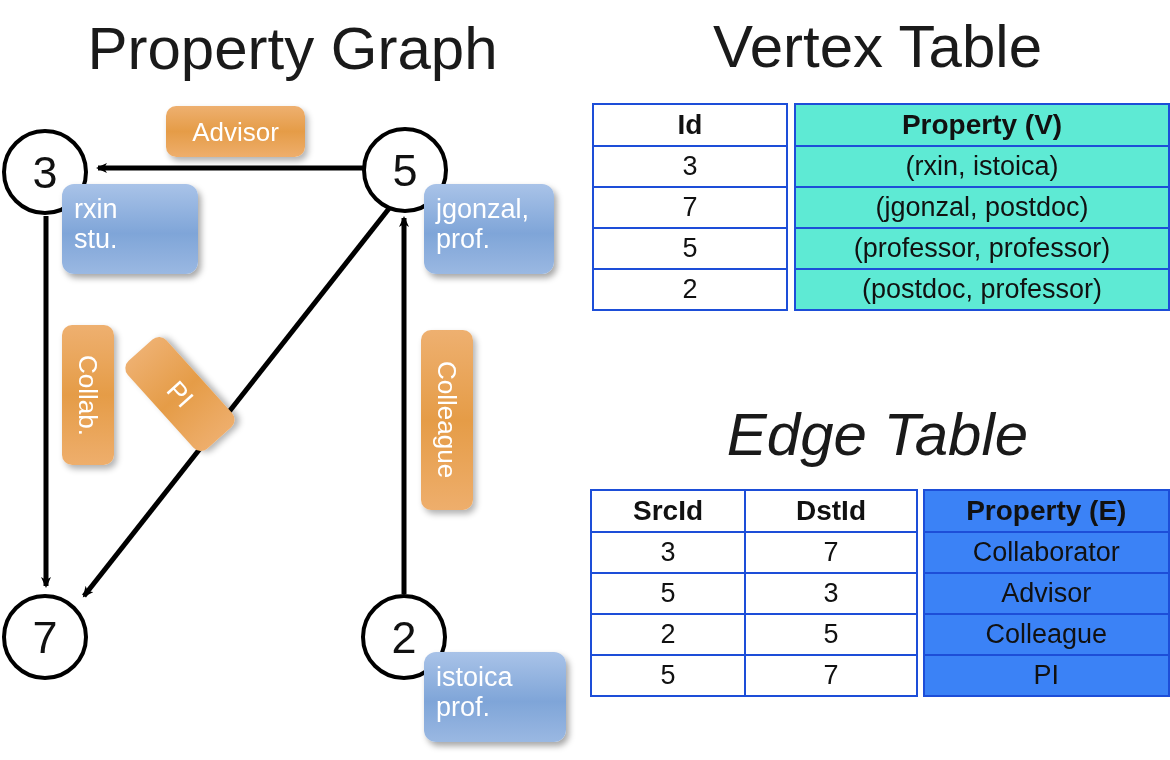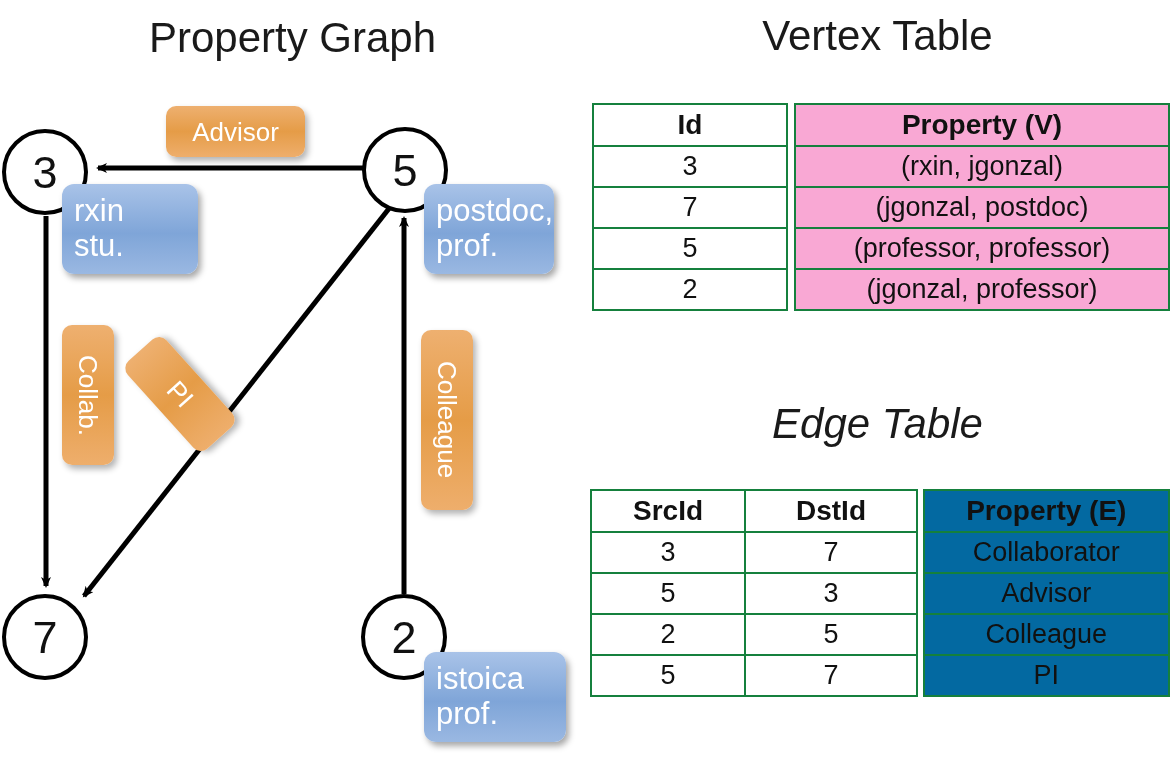--- a/index.html
+++ b/index.html
@@ -5,21 +5,21 @@
   html,body{margin:0;padding:0;background:#fff;}
   body{
     width:1170px;height:760px;position:relative;overflow:hidden;
     font-family:"Liberation Sans","DejaVu Sans",sans-serif;
     color:#000;
   }
   .abs{position:absolute;}
 
   
   .title{
-    font-size:42px;font-weight:300;letter-spacing:0px;
+    font-size:60px;font-weight:300;letter-spacing:0px;
     text-align:center;white-space:nowrap;color:#1a1a1a;
     font-family:"Liberation Sans","DejaVu Sans",sans-serif;
   }
   #title-property-graph{left:0;top:14px;width:585px;}
   #title-vertex-table{left:585px;top:12px;width:585px;}
   #title-edge-table{left:585px;top:400px;width:585px;font-style:italic;}
 
   
   #graph-panel{left:0;top:0;width:585px;height:760px;}
   #graph-svg{position:absolute;left:0;top:0;}
@@ -30,48 +30,48 @@
     display:flex;align-items:center;justify-content:center;
     font-size:45px;font-weight:300;line-height:1;color:#111;
     box-sizing:border-box;z-index:5;
     font-family:"Liberation Sans","DejaVu Sans",sans-serif;
   }
 
   .prop-box{
     position:absolute;border-radius:12px;
     background:linear-gradient(180deg,#a9c3e8 0%,#7fa5d8 55%,#9ab8e2 100%);
     box-shadow:3px 4px 6px rgba(0,0,0,0.35);
-    color:#fff;font-size:31px;line-height:1.12;
+    color:#fff;font-size:27px;line-height:1.12;
     padding:10px 12px;box-sizing:border-box;z-index:8;
     font-weight:400;
     font-family:"Liberation Sans","DejaVu Sans",sans-serif;
   }
 
   .edge-label{
     position:absolute;border-radius:10px;
     background:linear-gradient(180deg,#eeb070 0%,#e59c47 50%,#eeae6c 100%);
     box-shadow:3px 4px 6px rgba(0,0,0,0.30);
     color:#fff;font-size:26px;line-height:1;
     display:flex;align-items:center;justify-content:center;
     box-sizing:border-box;z-index:7;
     font-family:"Liberation Sans","DejaVu Sans",sans-serif;
   }
   .vert-text{writing-mode:vertical-rl;text-orientation:mixed;}
 
   
   .tbl{position:absolute;border-collapse:collapse;table-layout:fixed;}
   .tbl td{
-    border:2px solid #15803d;text-align:center;
+    border:2px solid #1d4ed8;text-align:center;
     font-size:27px;font-weight:400;color:#111;
     padding:4px 14px;
     font-family:"Liberation Sans","DejaVu Sans",sans-serif;
   }
   .tbl td.hdr{font-weight:bold;font-size:28px;}
-  .blue-cell{background:#f9a8d4;}
-  .orange-cell{background:#0369a1;}
+  .blue-cell{background:#5eead4;}
+  .orange-cell{background:#3b82f6;}
   .spacer-col{border:none !important;background:#fff;padding:0 !important;width:7px;}
 
   #vertex-table{left:592px;top:103px;}
   #edge-table{left:590px;top:489px;}
 </style>
 </head>
 <body>
 
 <div class="abs" id="graph-panel">
 
@@ -104,21 +104,21 @@
   </div>
   <div class="node-circle" style="left:361px;top:594px;">
     <span>2</span>
   </div>
 
   <div class="prop-box" style="left:62px;top:184px;width:136px;height:90px;">
     <div>rxin</div>
     <div>stu.</div>
   </div>
   <div class="prop-box" style="left:424px;top:184px;width:130px;height:90px;">
-    <div>postdoc,</div>
+    <div>jgonzal,</div>
     <div>prof.</div>
   </div>
   <div class="prop-box" style="left:424px;top:652px;width:142px;height:90px;">
     <div>istoica</div>
     <div>prof.</div>
   </div>
 
   <div class="edge-label" style="left:166px;top:106px;width:139px;height:51px;">
     <span>Advisor</span>
   </div>
@@ -141,36 +141,36 @@
 <table class="tbl" id="vertex-table">
   <tbody>
       <tr>
     <td class="hdr" style="width:186px;">Id</td>
     <td class="spacer-col"></td>
     <td class="hdr blue-cell" style="width:378px;">Property (V)</td>
   </tr>
   <tr>
     <td>3</td>
     <td class="spacer-col"></td>
-    <td class="blue-cell">(rxin, jgonzal)</td>
+    <td class="blue-cell">(rxin, istoica)</td>
   </tr>
   <tr>
     <td>7</td>
     <td class="spacer-col"></td>
     <td class="blue-cell">(jgonzal, postdoc)</td>
   </tr>
   <tr>
     <td>5</td>
     <td class="spacer-col"></td>
     <td class="blue-cell">(professor, professor)</td>
   </tr>
   <tr>
     <td>2</td>
     <td class="spacer-col"></td>
-    <td class="blue-cell">(jgonzal, professor)</td>
+    <td class="blue-cell">(postdoc, professor)</td>
   </tr>
 </tbody>
   </table>
 
 <div class="abs title" id="title-edge-table">Edge Table</div>
 
 <table class="tbl" id="edge-table">
   <tbody>
       <tr>
     <td class="hdr" style="width:150px;">SrcId</td>

